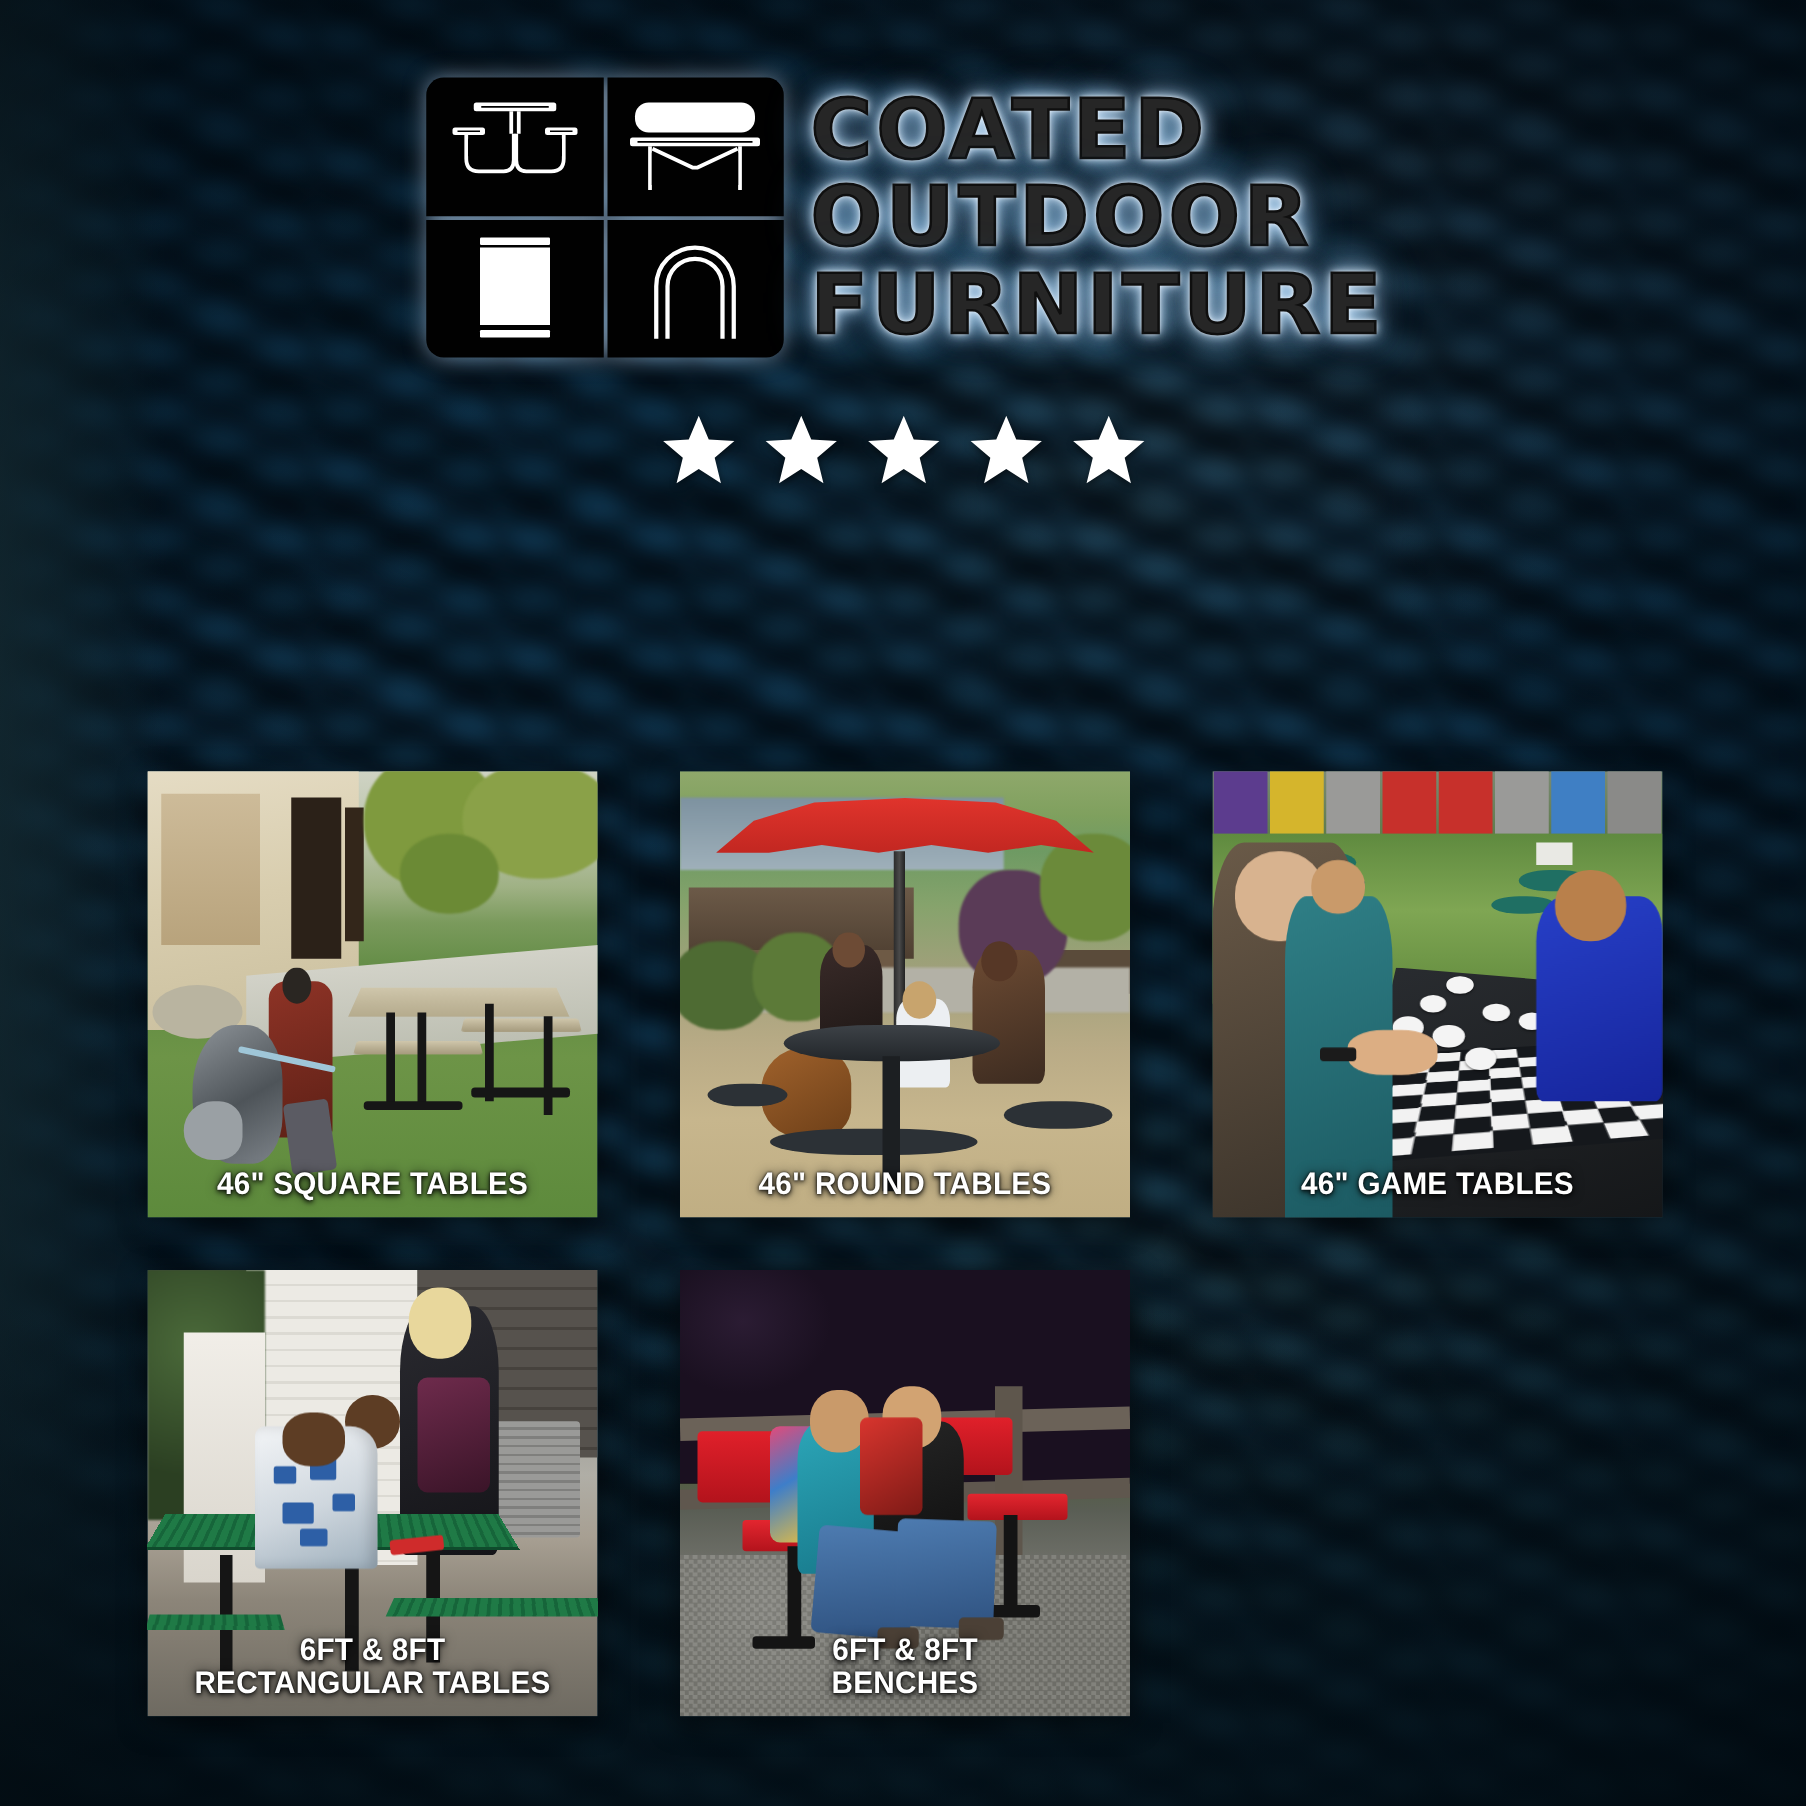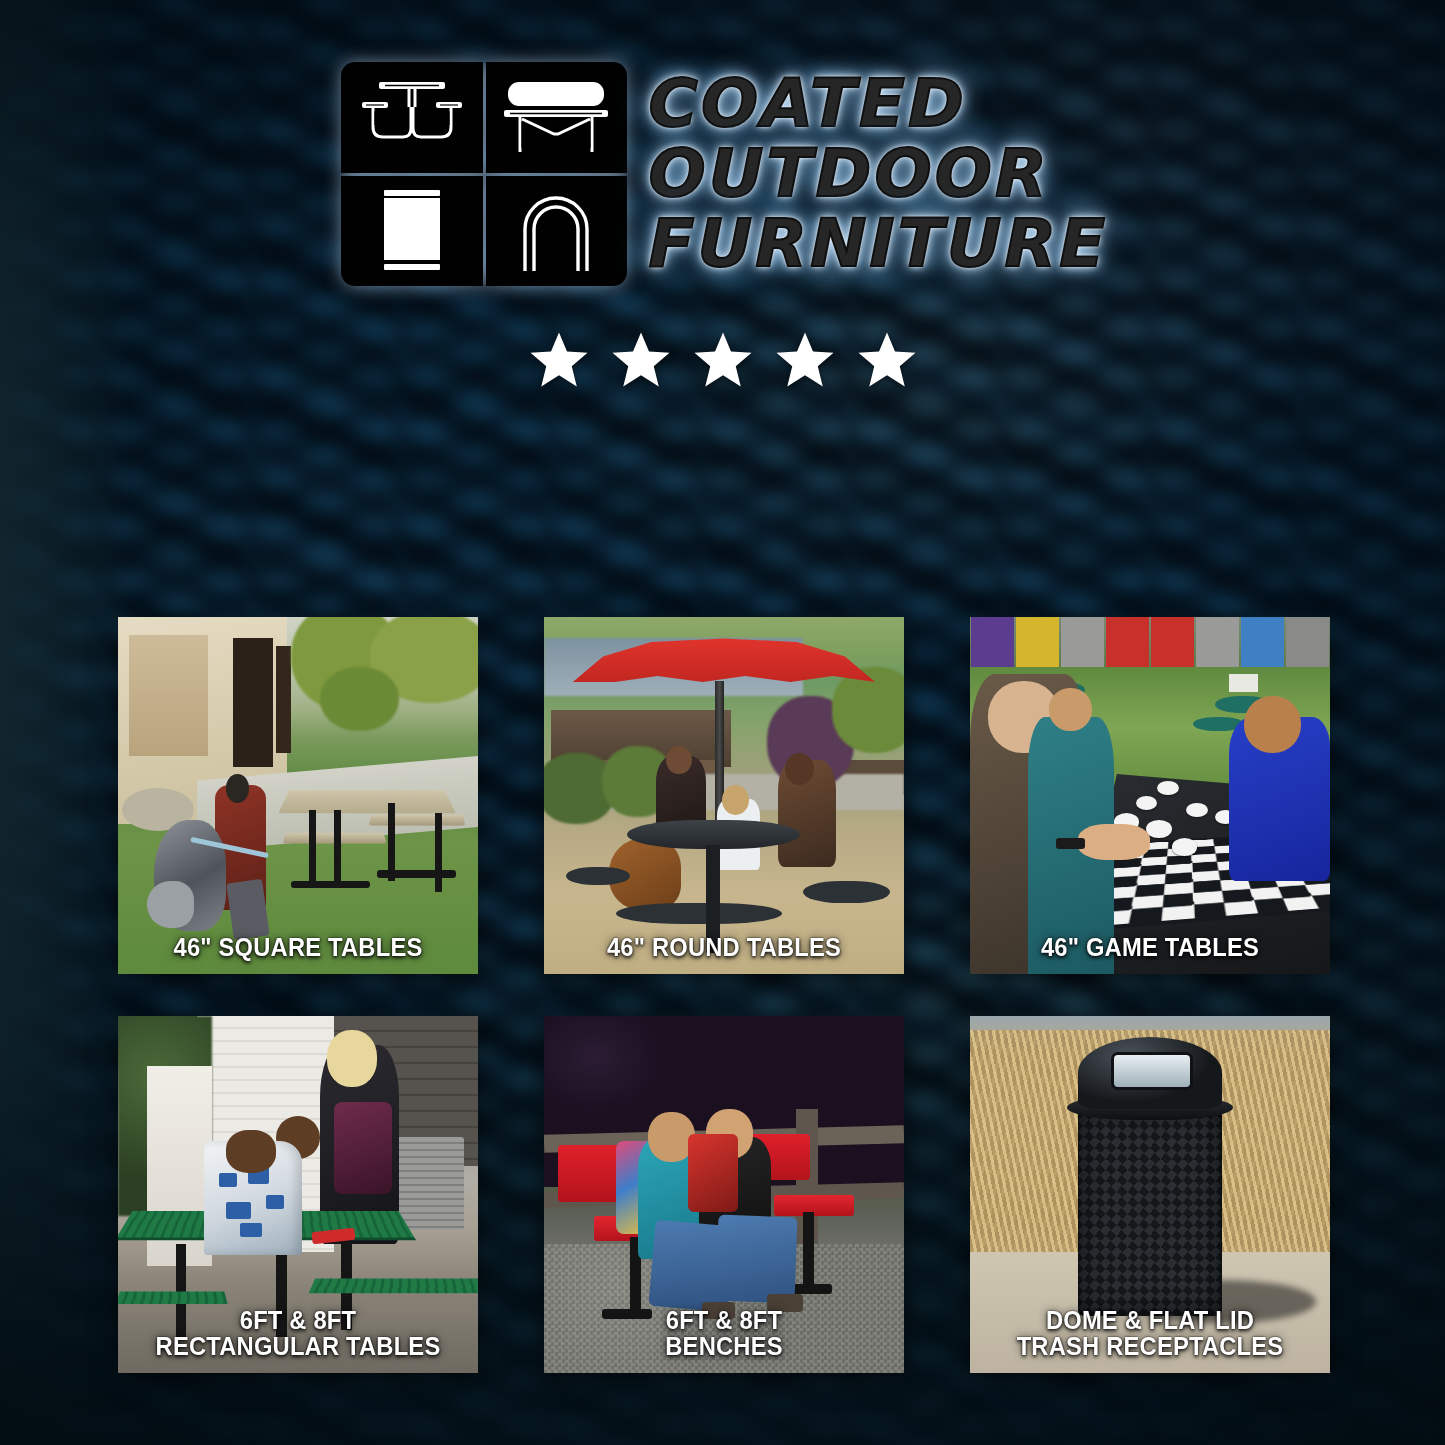--- a/index.html
+++ b/index.html
@@ -70,21 +70,21 @@
     grid-template-columns:1fr 1fr;grid-template-rows:1fr 1fr;
     gap:3px;filter:drop-shadow(0 0 9px rgba(200,225,255,.55));
   }
   .logo-tile{background:#010101;display:flex;align-items:center;justify-content:center;}
   .logo-tile:nth-child(1){border-radius:14px 0 0 0;}
   .logo-tile:nth-child(2){border-radius:0 14px 0 0;}
   .logo-tile:nth-child(3){border-radius:0 0 0 14px;}
   .logo-tile:nth-child(4){border-radius:0 0 14px 0;}
   .logo-tile svg{display:block;}
 
-  .brand{display:flex;flex-direction:column;line-height:.94;font-style:italic;}
+  .brand{display:flex;flex-direction:column;line-height:.94;}
   .brand span{
     font-family:"DejaVu Sans","Liberation Sans",sans-serif;
     font-weight:700;letter-spacing:3px;color:#262626;
     -webkit-text-stroke:2px #0f0f0f;
     text-shadow:
       0 0 3px #ffffff, 0 0 7px #e8f3ff, 0 0 14px rgba(190,225,255,.95),
       0 0 24px rgba(150,200,245,.75), 0 0 40px rgba(110,170,225,.45);
     transform:scaleX(1.02);
   }
   .brand .l1{font-size:66px;}
@@ -504,32 +504,16 @@
           <div class="obj" style="left:40%;top:33%;width:14%;height:22%;background:linear-gradient(150deg,#d8352e,#7e1a16);border-radius:6px;"></div>
           <div class="obj" style="left:44%;top:80%;width:9%;height:5%;background:#4b4036;border-radius:4px;"></div>
           <div class="obj" style="left:62%;top:78%;width:10%;height:5%;background:#4b4036;border-radius:4px;"></div>
         </div>
         <div class="label">
           <span>6FT &amp; 8FT</span>
           <span class="l2">BENCHES</span>
         </div>
       </div>
 
-      <div class="card">
-        <div class="photo">
-          <div class="c6-bg"></div>
-          <div class="c6-grass"></div>
-          <div class="c6-path"></div>
-          <div class="c6-shadow"></div>
-          <div class="c6-body"></div>
-          <div class="c6-rim"></div>
-          <div class="c6-dome"></div>
-          <div class="c6-slot"></div>
-        </div>
-        <div class="label">
-          <span>DOME &amp; FLAT LID</span>
-          <span class="l2">TRASH RECEPTACLES</span>
-        </div>
-      </div>
 
     </div>
   </div>
 </div>
 
 </body></html>

